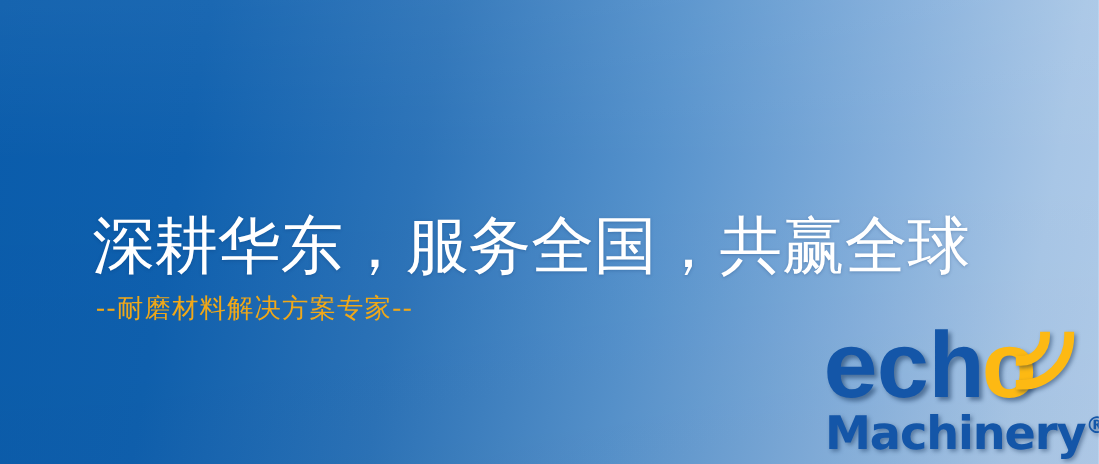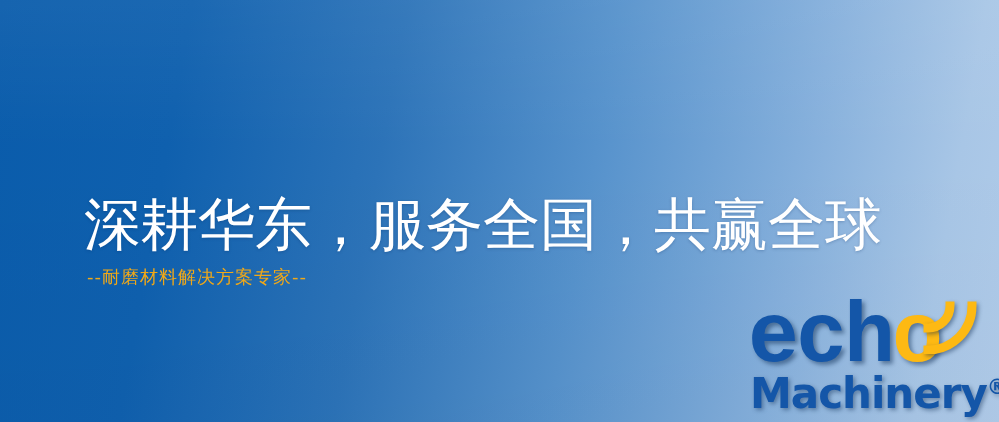--- a/index.html
+++ b/index.html
@@ -51,21 +51,21 @@
     margin-top: 41px;
   }
 
   
   #subtitle {
     position: absolute;
     left: 87px;
     top: 268px;
     color: #f0a818;
     font-family: "DejaVu Sans", "Liberation Sans", sans-serif;
-    font-size: 18px;
+    font-size: 24px;
     line-height: 1;
     letter-spacing: 1px;
     white-space: nowrap;
   }
 
   
   #logo {
     position: absolute;
     left: 748px;
     top: 296px;

